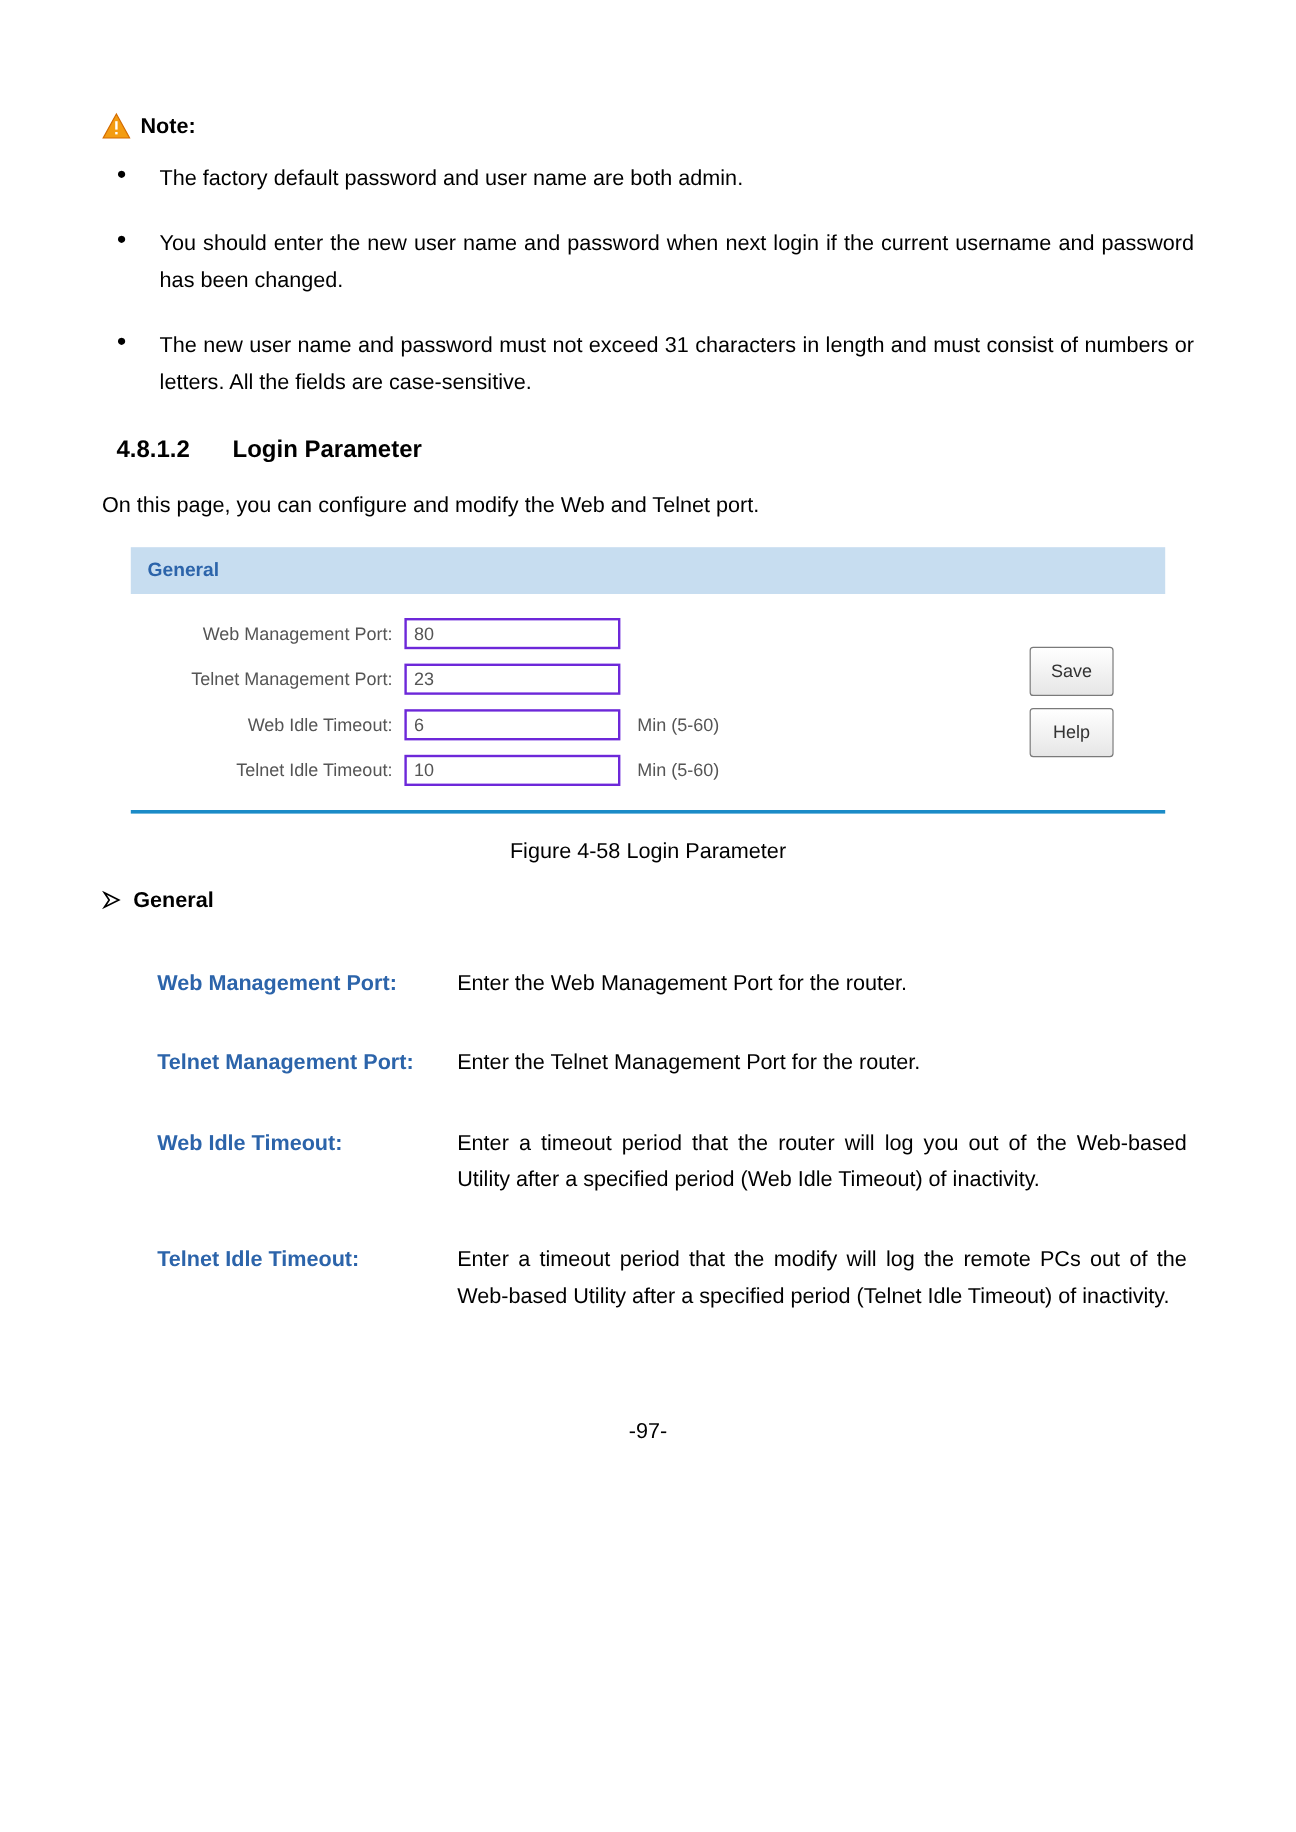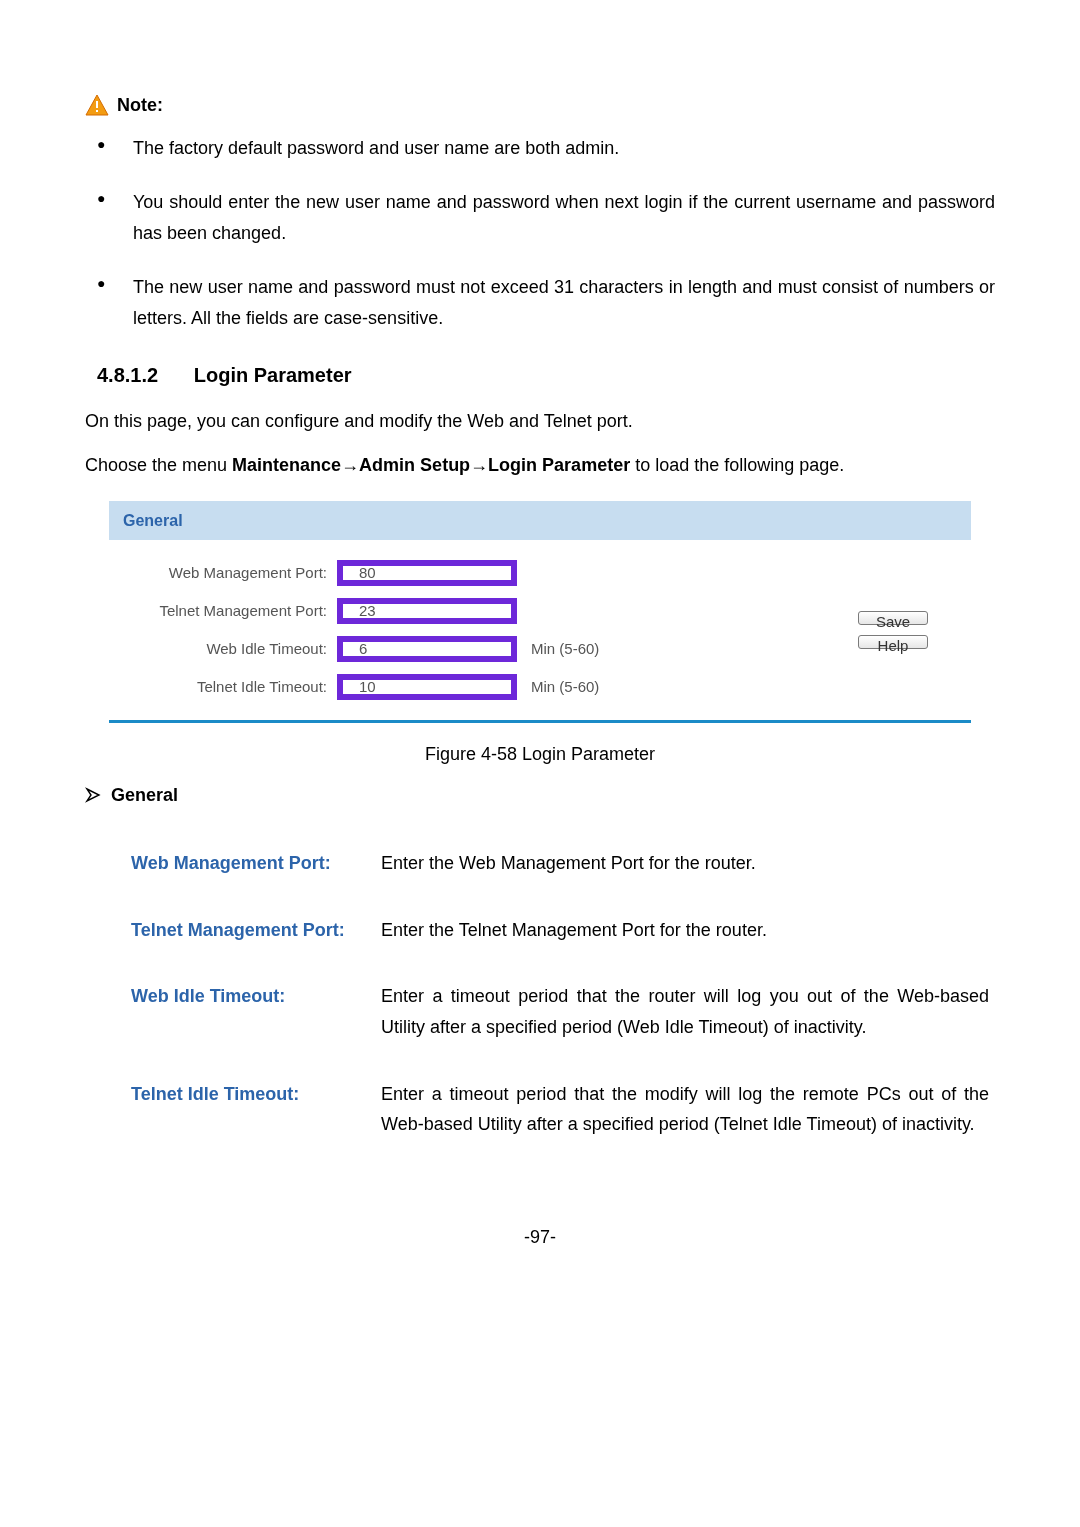--- a/index.html
+++ b/index.html
@@ -88,39 +88,39 @@
     padding: 6px 0;
   }
   .ui-label {
     width: 220px;
     text-align: right;
     padding-right: 10px;
   }
   .ui-input {
     width: 180px;
     height: 26px;
-    border: 6px solid #6d28d9;
-    padding: 2px 16px;
+    border: 2px solid #6d28d9;
+    padding: 2px 6px;
     font-family: inherit;
     font-size: 15px;
     color: #555;
   }
   .ui-suffix {
     padding-left: 14px;
   }
   .ui-buttons {
     width: 140px;
     display: flex;
     flex-direction: column;
     gap: 10px;
     justify-content: center;
   }
   .ui-btn {
     width: 70px;
-    height: 14px;
+    height: 41px;
     border: 1px solid #7a7a7a;
     border-radius: 3px;
     background: linear-gradient(#ffffff, #e6e6e6);
     font-size: 15px;
     color: #333;
     cursor: pointer;
     align-self: center;
     font-family: inherit;
   }
   .caption {
@@ -188,23 +188,20 @@
     </ul>
   </div>
 
   <div class="section-heading">
     <span class="section-num">4.8.1.2</span>
     <span>Login Parameter</span>
   </div>
 
   <p class="body-text">On this page, you can configure and modify the Web and Telnet port.</p>
 
-  <p class="body-text menu-path">
-    <span>Choose the menu </span><b>Maintenance→Admin Setup→Login Parameter</b><span> to load the following page.</span>
-  </p>
 
   <div class="ui-panel">
     <div class="bar">General</div>
     <div class="ui-body">
       <div class="ui-fields">
         <div class="ui-row">
           <div class="ui-label">Web Management Port:</div>
           <input class="ui-input" type="text" value="80" style="">
           <div class="ui-suffix"></div>
         </div>

